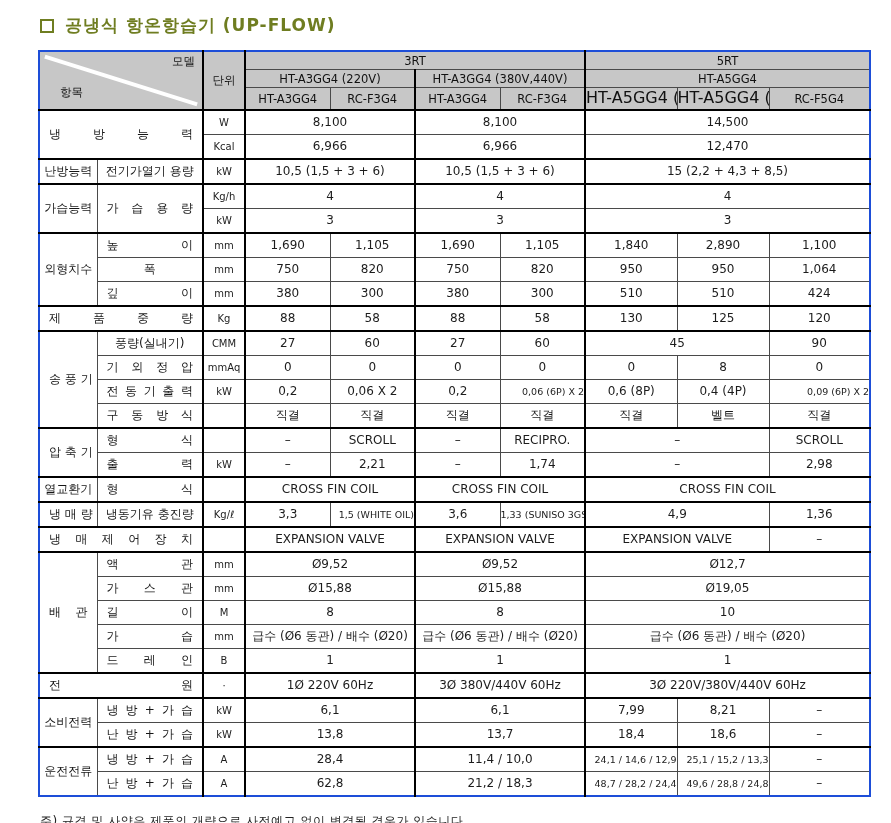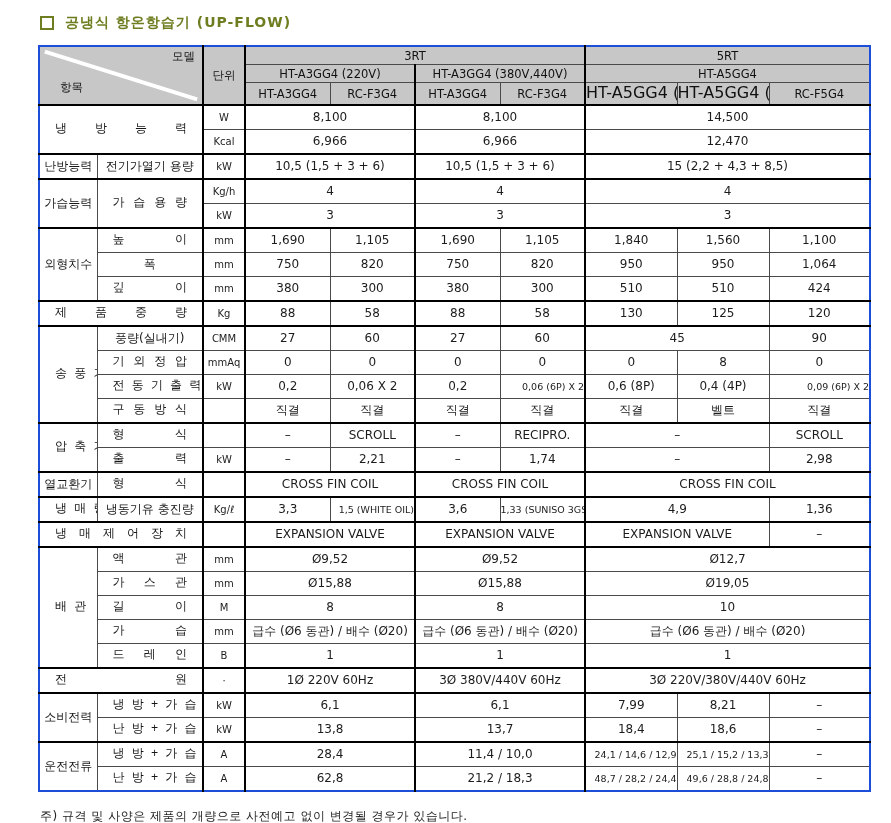--- a/index.html
+++ b/index.html
@@ -1,35 +1,35 @@
 <!DOCTYPE html>
 <html><head>
 <meta charset="utf-8">
 <style>
   html,body{margin:0;padding:0;width:891px;height:823px;background:#ffffff;overflow:hidden;
     font-family:"DejaVu Sans","Liberation Sans",sans-serif;color:#1c1c1c;}
   .page{padding:12px 0 0 38px;}
-  .title-row{display:flex;align-items:center;gap:11px;font-size:14px;font-weight:bold;
+  .title-row{display:flex;align-items:center;gap:11px;font-size:17px;font-weight:bold;
     color:#6f7d21;margin:2px 0 13px 2px;letter-spacing:1px;}
   .bullet{width:10px;height:10px;border:2px solid #6f7d21;flex:0 0 auto;}
   table{border-collapse:collapse;table-layout:fixed;width:682px;border:2px solid #1d4ed8;}
   th,td{border:1px solid #4a4a4a;overflow:hidden;white-space:nowrap;text-align:center;
     vertical-align:middle;padding:0;}
   thead th{background:#c7c7c7;font-weight:normal;font-size:11.5px;height:17px;color:#111;}
   thead th.smh{font-size:16px;}
   thead tr:last-child th{border-bottom:2px solid #000;}
   .corner{position:relative;}
   .corner svg{position:absolute;left:0;top:0;width:100%;height:100%;}
   .c-model{position:absolute;top:2px;right:7px;font-size:11.5px;}
   .c-item{position:absolute;bottom:9px;left:20px;font-size:11.5px;}
   tbody td{height:23px;line-height:23px;font-size:12px;}
   td.l1,td.l2{font-size:12px;color:#161616;}
   td.u{font-size:10px;}
   td.sm{font-size:9.5px;text-align:right;}
-  td.j{text-align:justify;text-align-last:justify;padding:0 15px;font-family:Liberation Mono, monospace;}
+  td.j{text-align:justify;text-align-last:justify;padding:0 9px;}
   td.sep{border-top:2px solid #000;}
   .vl{border-left:2px solid #000 !important;}
   .footnote{margin:16px 0 0 2px;font-size:12px;color:#222;letter-spacing:0.5px;}
 </style>
 </head>
 <body>
 
 <div class="page">
 
   <div class="title-row">
@@ -116,21 +116,21 @@
         </tr>
         <tr>
           <td rowspan="3" class="l1 sep">외형치수</td>
           <td class="l2 j sep">높 이</td>
           <td class="u sep vl">mm</td>
           <td class="d sep vl">1,690</td>
           <td class="d sep">1,105</td>
           <td class="d sep vl">1,690</td>
           <td class="d sep">1,105</td>
           <td class="d sep vl">1,840</td>
-          <td class="d sep">1,560</td>
+          <td class="d sep">2,890</td>
           <td class="d sep">1,100</td>
         </tr>
         <tr>
           <td class="l2">폭</td>
           <td class="u vl">mm</td>
           <td class="d vl">750</td>
           <td class="d">820</td>
           <td class="d vl">750</td>
           <td class="d">820</td>
           <td class="d vl">950</td>

